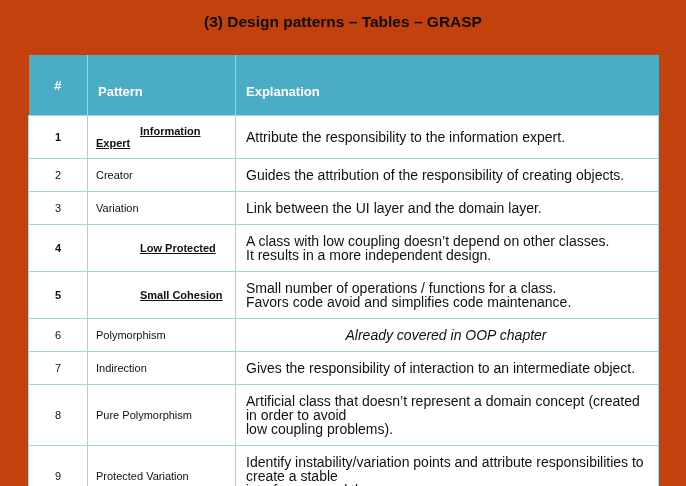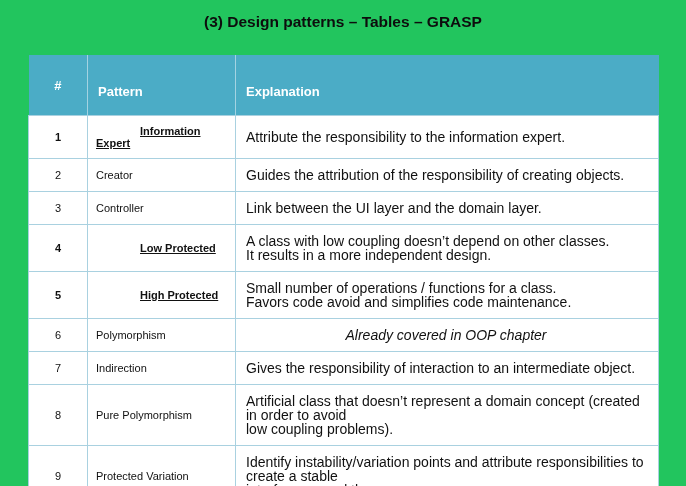--- a/index.html
+++ b/index.html
@@ -8,21 +8,21 @@
     background: #ffffff;
     width: 686px;
     height: 486px;
     font-family: "Liberation Sans", sans-serif;
     color: #111111;
   }
   .page {
     width: 686px;
     height: 486px;
     position: relative;
-    background: #22c55e;
+    background: #c2410c;
     overflow: hidden;
   }
   .title {
     margin: 0;
     padding-top: 13px;
     text-align: center;
     font-size: 15.5px;
     font-weight: bold;
     color: #0d0d0d;
   }
@@ -110,36 +110,36 @@
         </tr>
         <tr>
           <td class="num">2</td>
           <td class="pattern"><span>Creator</span></td>
           <td class="expl">
             <div>Guides the attribution of the responsibility of creating objects.</div>
           </td>
         </tr>
         <tr>
           <td class="num">3</td>
-          <td class="pattern"><span>Controller</span></td>
+          <td class="pattern"><span>Variation</span></td>
           <td class="expl">
             <div>Link between the UI layer and the domain layer.</div>
           </td>
         </tr>
         <tr>
           <td class="num bold">4</td>
           <td class="pattern"><span class="emph">Low Protected</span></td>
           <td class="expl">
             <div>A class with low coupling doesn’t depend on other classes.</div>
             <div>It results in a more independent design.</div>
           </td>
         </tr>
         <tr>
           <td class="num bold">5</td>
-          <td class="pattern"><span class="emph">High Protected</span></td>
+          <td class="pattern"><span class="emph">Small Cohesion</span></td>
           <td class="expl">
             <div>Small number of operations / functions for a class.</div>
             <div>Favors code avoid and simplifies code maintenance.</div>
           </td>
         </tr>
         <tr>
           <td class="num">6</td>
           <td class="pattern"><span>Polymorphism</span></td>
           <td class="expl italic">
             <div>Already covered in OOP chapter</div>

